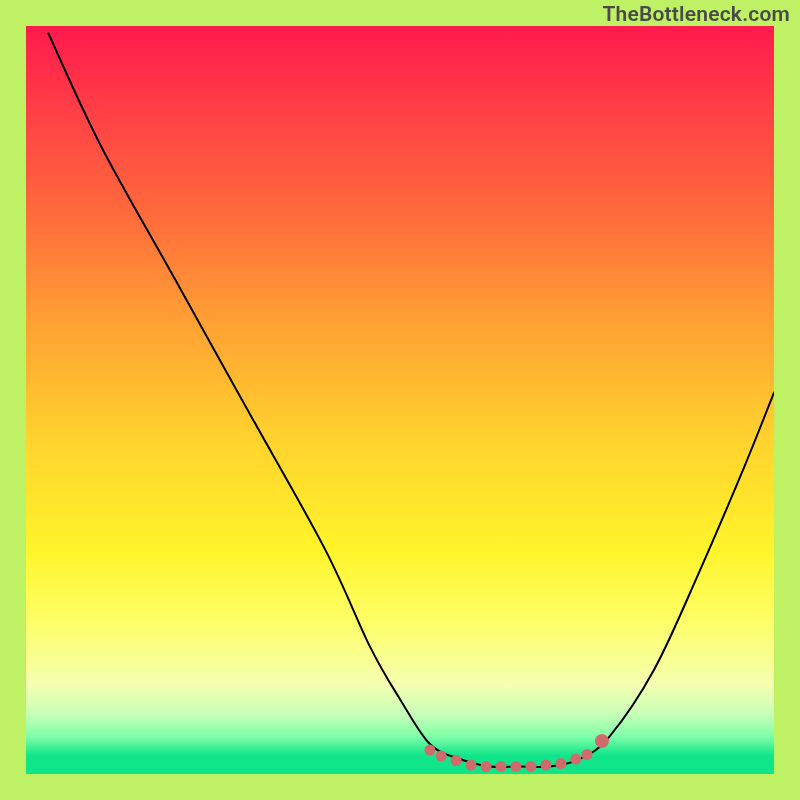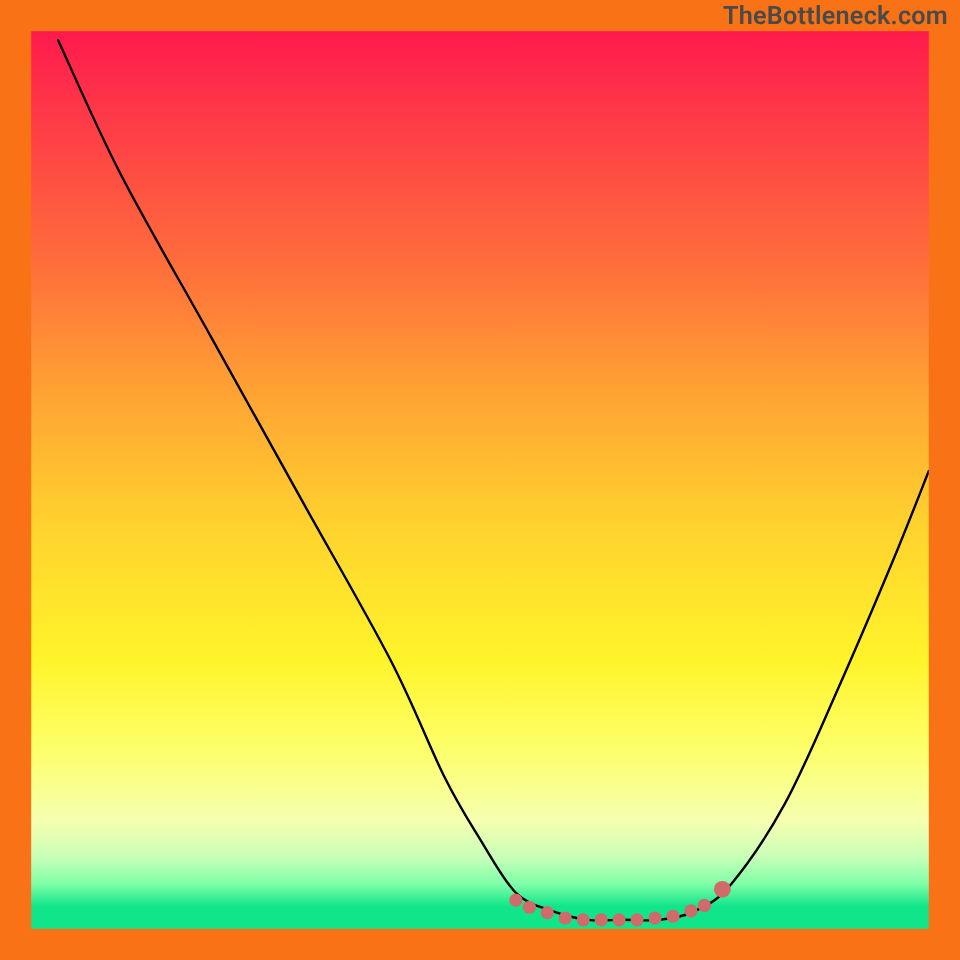--- a/index.html
+++ b/index.html
@@ -9,21 +9,21 @@
     height: 800px;
     background: #000;
     overflow: hidden;
   }
   .frame {
     position: absolute;
     left: 0;
     top: 0;
     width: 800px;
     height: 800px;
-    background: #f97316;
+    background: #bef264;
   }
   .plot {
     position: absolute;
     left: 26px;
     top: 26px;
     width: 748px;
     height: 748px;
     background: linear-gradient(
       to bottom,
       #ff1a4d 0%,

